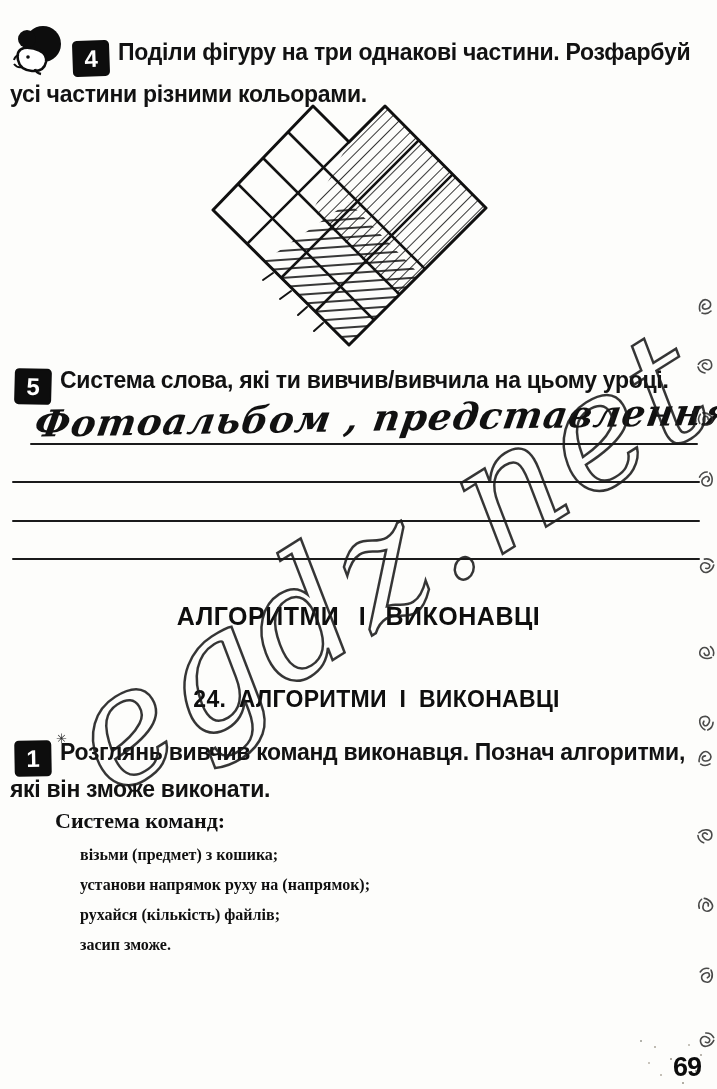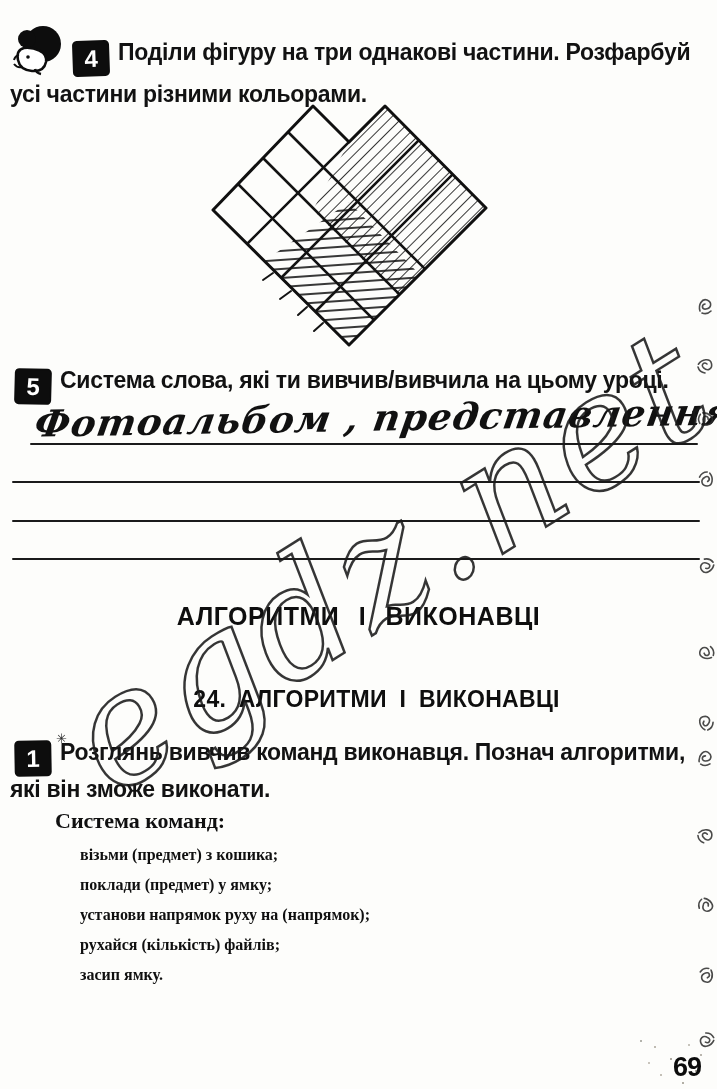--- a/index.html
+++ b/index.html
@@ -156,24 +156,23 @@
 
 <div class="task-par" style="top:738px;">
   <span class="badge" style="margin-left:6px;transform:rotate(-1deg);">1</span><span>Розглянь вивчив команд виконавця. Познач алгоритми, які він зможе виконати.</span>
 </div>
 <div class="sparkle">✳</div>
 
 <div class="cmd-title">Система команд:</div>
 
 <div class="cmd-list">
   <div>візьми (предмет) з кошика;</div>
-  <div>поклади (предмет) у ямку;</div>
   <div>установи напрямок руху на (напрямок);</div>
   <div>рухайся (кількість) файлів;</div>
-  <div>засип ямку.</div>
+  <div>засип зможе.</div>
 </div>
 
 <div class="watermark">egdz.net</div>
 
 <div id="doodles">
     <div class="doodle" style="top: 296px; transform: rotate(0deg);"><svg width="18" height="20" viewBox="0 0 18 20">
         <path d="M3,15 C1,9 5,2 10,4 C15,6 15,12 9,13 C5,14 4,9 8,8 M5,17 q5,2 9,-2" fill="none" stroke="#2c2c2c" stroke-width="1.6" stroke-linecap="round"></path>
       </svg></div>
     <div class="doodle" style="top: 356px; transform: rotate(53deg);"><svg width="18" height="20" viewBox="0 0 18 20">
         <path d="M3,15 C1,9 5,2 10,4 C15,6 15,12 9,13 C5,14 4,9 8,8 M5,17 q5,2 9,-2" fill="none" stroke="#2c2c2c" stroke-width="1.6" stroke-linecap="round"></path>

